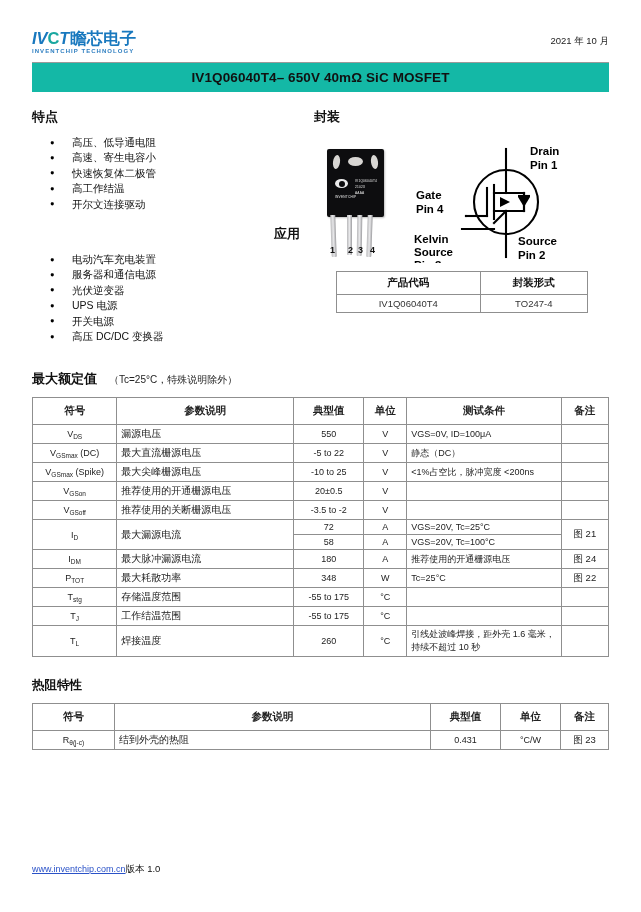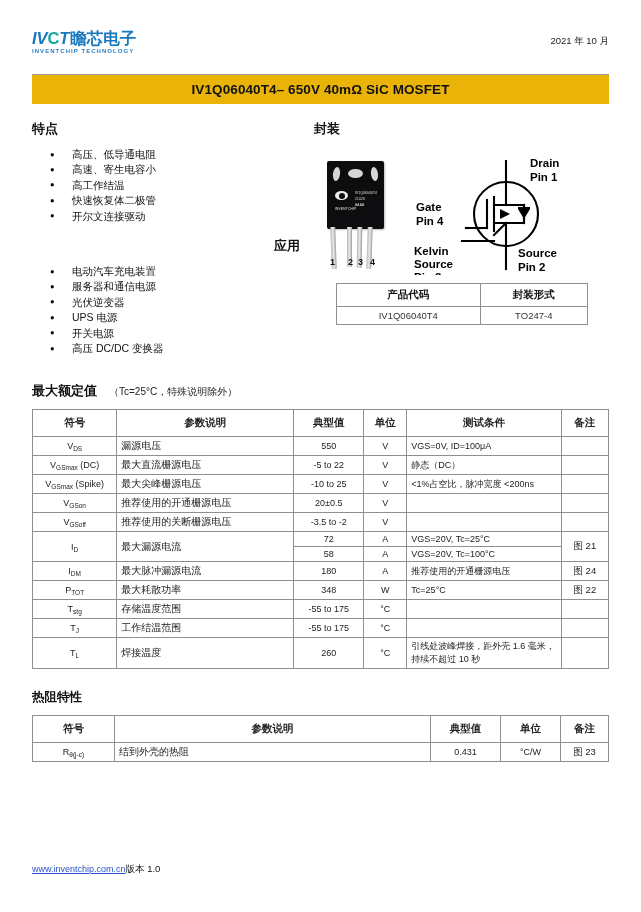--- a/index.html
+++ b/index.html
@@ -30,22 +30,22 @@
   .logo-c { color: #1aa7a0; }
   .logo-cn { color: #1878be; font-style: normal; letter-spacing: 0px; padding-left: 1px; }
   .logo-sub {
     font-size: 6px; color: #2f7fc1; letter-spacing: 1.05px;
     font-weight: bold; margin-top: 1px;
   }
   .doc-date { font-size: 9.5px; color: #222; padding-top: 5px; }
 
   
   .title-band {
-    margin-top: 22px;
-    background: #eab308;
+    margin-top: 10px;
+    background: #14b8a6;
     border-top: 1px solid #9a9a9a;
     height: 30px;
     display: flex; align-items: center; justify-content: center;
   }
   .title-band h1 {
     margin: 0; font-size: 13.5px; font-weight: bold; letter-spacing: 0.1px;
   }
 
   
   .cols { display: flex; margin-top: 16px; }
@@ -190,22 +190,22 @@
     <h1>IV1Q06040T4– 650V 40mΩ SiC MOSFET</h1>
   </div>
 
   <div class="cols">
 
     <div class="col-left">
       <h2 class="sec">特点</h2>
       <ul class="bullets">
         <li>高压、低导通电阻</li>
         <li>高速、寄生电容小</li>
+        <li>快速恢复体二极管</li>
         <li>高工作结温</li>
-        <li>快速恢复体二极管</li>
         <li>开尔文连接驱动</li>
       </ul>
 
       <h2 class="sec apps">应用</h2>
       <ul class="bullets">
         <li>电动汽车充电装置</li>
         <li>服务器和通信电源</li>
         <li>光伏逆变器</li>
         <li>UPS 电源</li>
         <li>开关电源</li>

